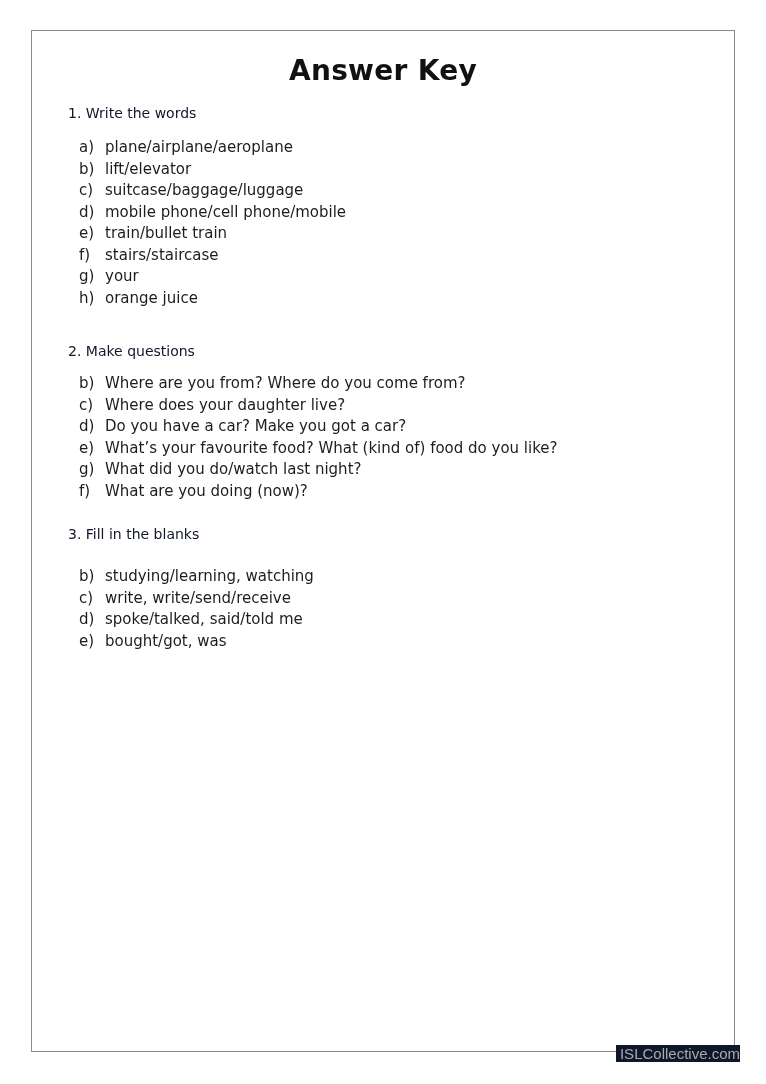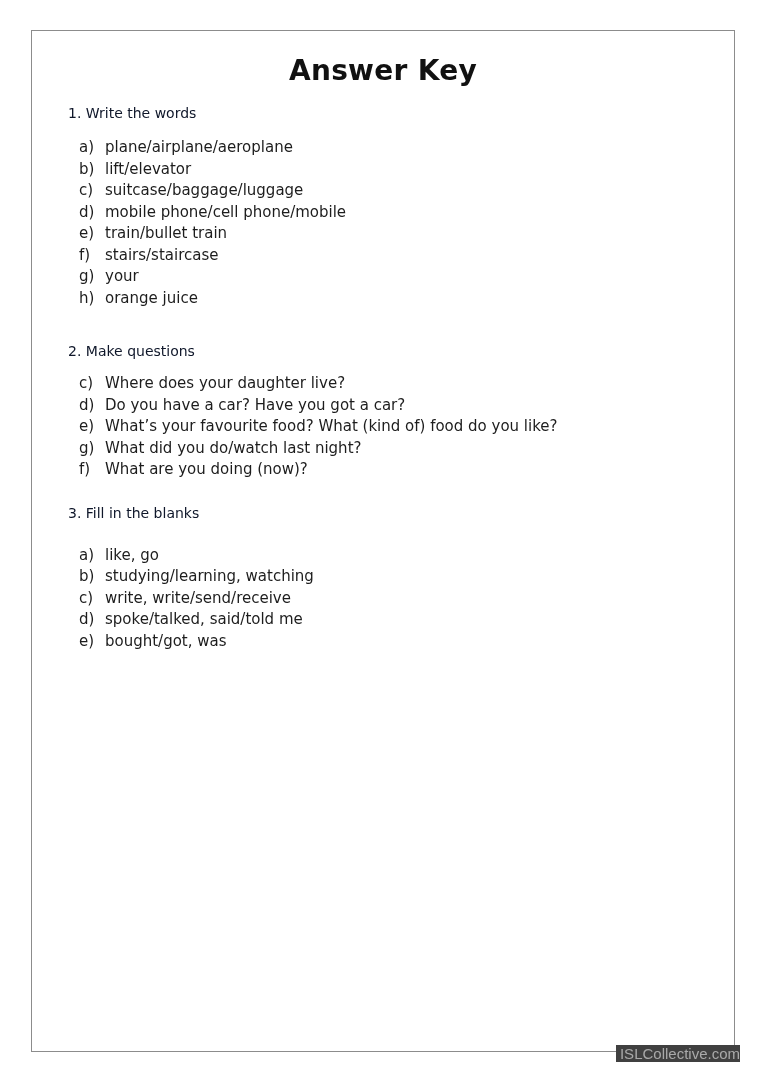--- a/index.html
+++ b/index.html
@@ -59,21 +59,21 @@
     display: inline-block;
     width: 26px;
   }
   .watermark {
     position: absolute;
     right: 26px;
     top: 1045px;
     font-family: "Liberation Sans", sans-serif;
     font-size: 15px;
     color: #a9a9a9;
-    background: #404040;
+    background: #0f172a;
     padding-left: 4px;
   }
 </style>
 </head>
 <body>
 
 <div class="canvas">
   <div class="page">
 
     <h1 class="title">Answer Key</h1>
@@ -88,32 +88,32 @@
         <div class="row"><span class="lbl">e)</span><span>train/bullet train</span></div>
         <div class="row"><span class="lbl">f)</span><span>stairs/staircase</span></div>
         <div class="row"><span class="lbl">g)</span><span>your</span></div>
         <div class="row"><span class="lbl">h)</span><span>orange juice</span></div>
       </div>
     </div>
 
     <div>
       <p class="section-heading heading-2">2. Make questions</p>
       <div class="items items-2">
+        <div class="row"><span class="lbl">b)</span><span>Where are you from? Where do you come from?</span></div>
         <div class="row"><span class="lbl">c)</span><span>Where does your daughter live?</span></div>
-        <div class="row"><span class="lbl">d)</span><span>Do you have a car? Have you got a car?</span></div>
+        <div class="row"><span class="lbl">d)</span><span>Do you have a car? Make you got a car?</span></div>
         <div class="row"><span class="lbl">e)</span><span>What’s your favourite food? What (kind of) food do you like?</span></div>
         <div class="row"><span class="lbl">g)</span><span>What did you do/watch last night?</span></div>
         <div class="row"><span class="lbl">f)</span><span>What are you doing (now)?</span></div>
       </div>
     </div>
 
     <div>
       <p class="section-heading heading-3">3. Fill in the blanks</p>
       <div class="items items-3">
-        <div class="row"><span class="lbl">a)</span><span>like, go</span></div>
         <div class="row"><span class="lbl">b)</span><span>studying/learning, watching</span></div>
         <div class="row"><span class="lbl">c)</span><span>write, write/send/receive</span></div>
         <div class="row"><span class="lbl">d)</span><span>spoke/talked, said/told me</span></div>
         <div class="row"><span class="lbl">e)</span><span>bought/got, was</span></div>
       </div>
     </div>
 
   </div>
 
   <div class="watermark">ISLCollective.com</div>

